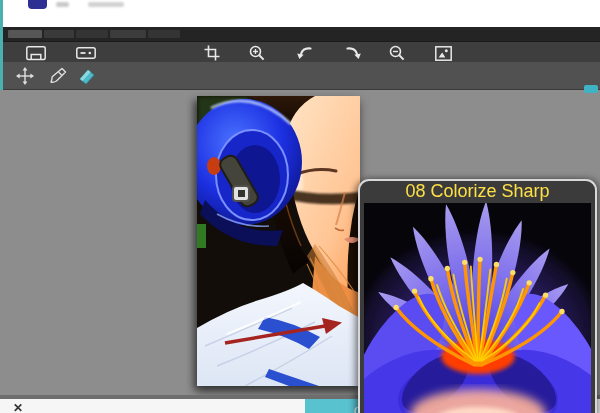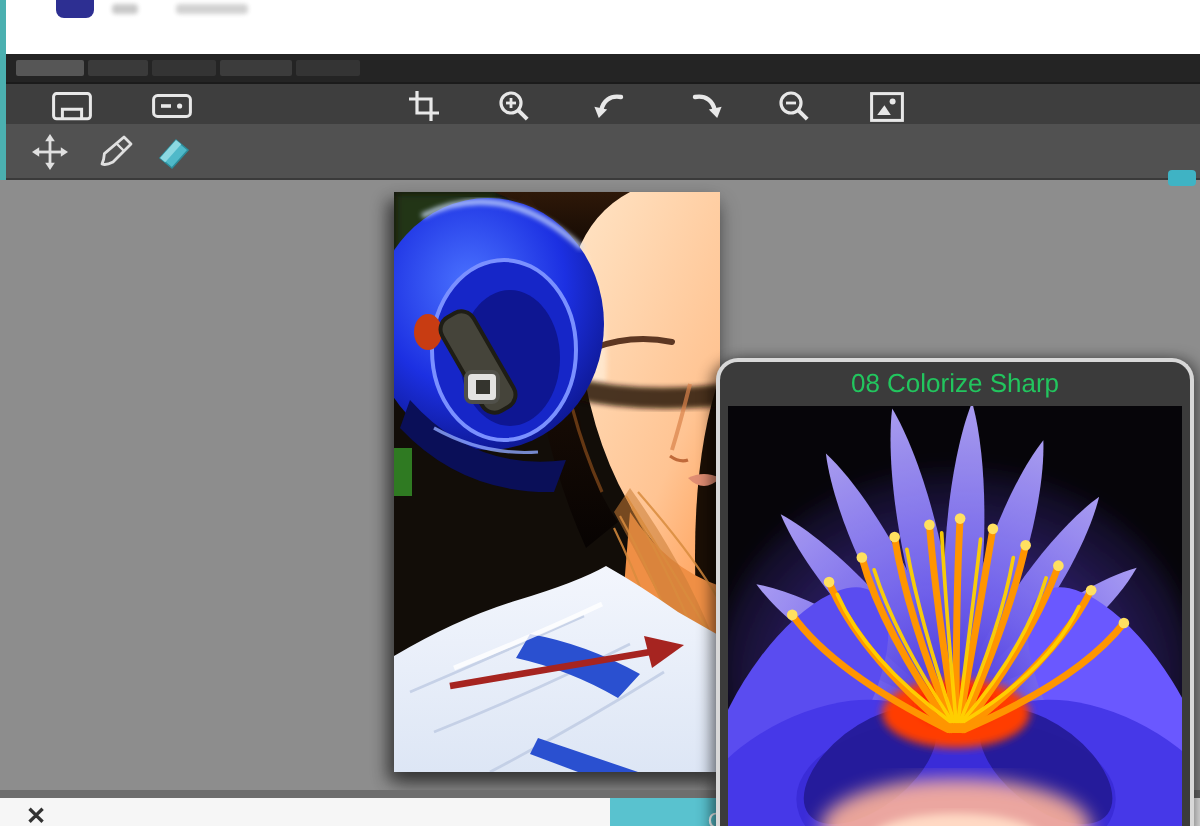--- a/index.html
+++ b/index.html
@@ -45,21 +45,21 @@
   
   .divider{position:absolute;left:0;top:395px;width:600px;height:4px;background:#6e6e6e;z-index:2;}
   .cookie-bar{position:absolute;left:0;top:399px;width:600px;height:14px;background:#f6f6f6;z-index:5;}
   .cookie-x{position:absolute;left:13px;top:3px;font-size:12px;font-weight:bold;color:#333;cursor:pointer;line-height:12px;}
   .cookie-btn{position:absolute;left:305px;top:0;width:132px;height:22px;background:#59c2cf;color:#ffffff;
               font-size:11px;text-align:center;padding-top:6px;box-sizing:border-box;cursor:pointer;}
   
   .panel{position:absolute;left:358px;top:179px;width:239px;height:240px;background:#3b3b3b;
          border:2px solid #d8d8d8;border-bottom:none;border-radius:11px 11px 0 0;box-sizing:border-box;
          box-shadow:-3px 2px 7px rgba(0,0,0,0.45),3px 0 7px rgba(0,0,0,0.35);z-index:10;}
-  .panel-header{height:21px;line-height:21px;text-align:center;color:#22c55e;font-size:13px;cursor:move;}
+  .panel-header{height:21px;line-height:21px;text-align:center;color:#fde047;font-size:18px;cursor:move;}
   .panel-img{position:absolute;left:4px;right:4px;top:22px;bottom:0;overflow:hidden;}
   .panel-img svg{display:block;width:100%;height:100%;}
   .ico{display:block;}
 </style>
 </head>
 <body>
 
 <div class="screen">
 
   <div class="top-strip">

